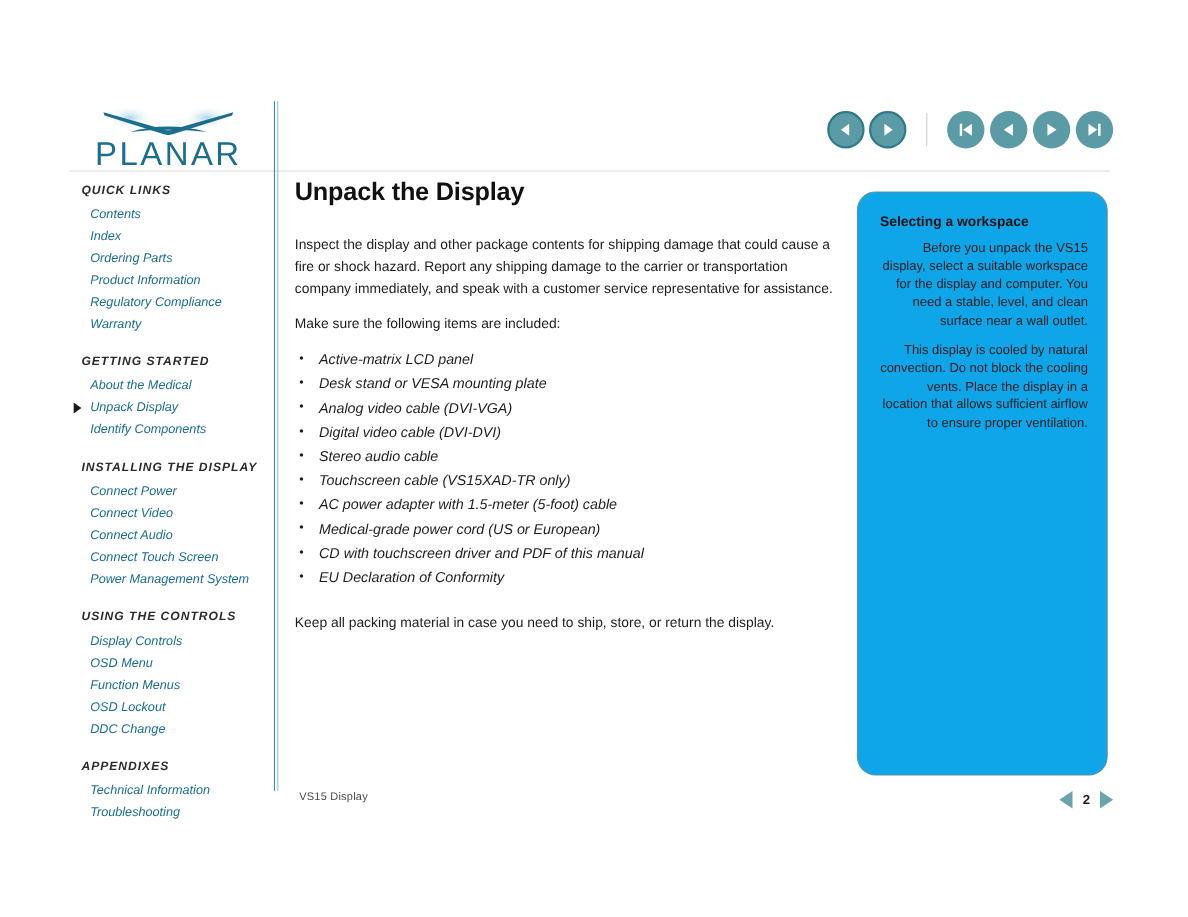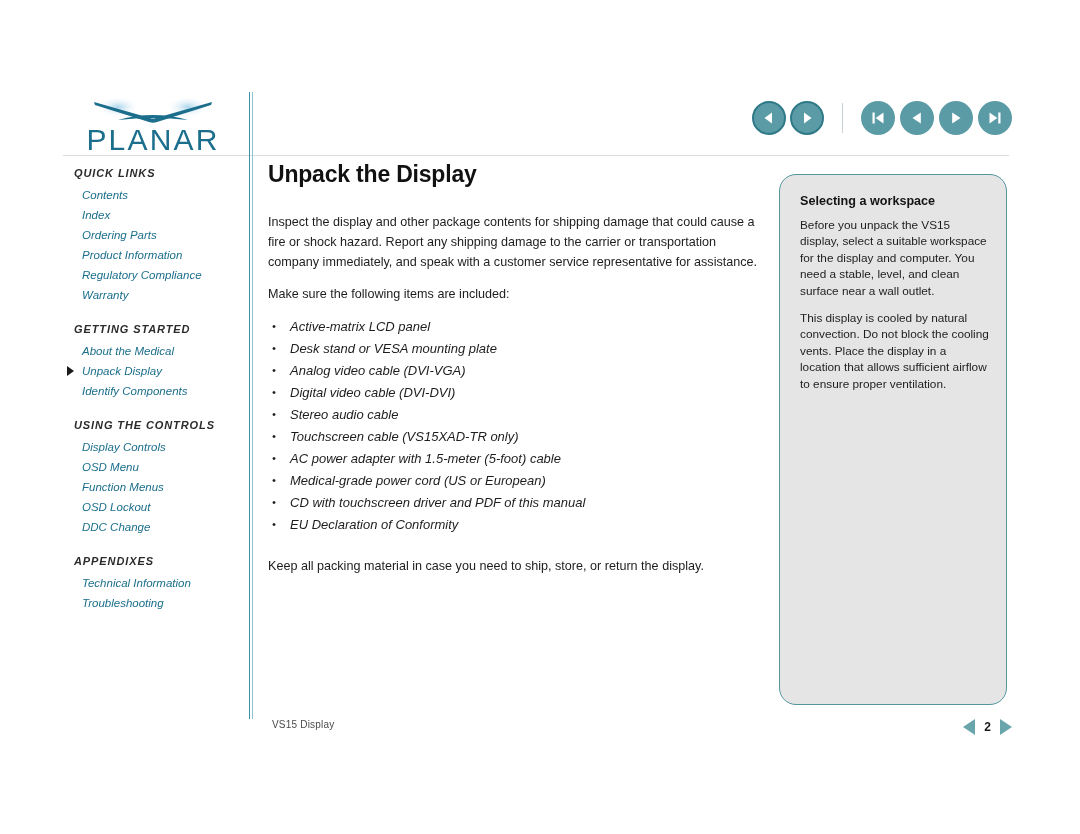--- a/index.html
+++ b/index.html
@@ -173,35 +173,36 @@
   
   #callout {
     position: absolute;
     left: 779px;
     top: 174px;
     width: 228px;
     height: 531px;
     box-sizing: border-box;
     border: 1px solid #55969e;
     border-radius: 17px;
-    background: #e5e5e5;
+    background: #0ea5e9;
     padding: 18px 17px 0 20px;
   }
   #callout-title {
     font-size: 12.6px;
     font-weight: bold;
     color: #141414;
     margin: 0 0 7px 0;
     line-height: 17px;
   }
   .callout-p {
     font-size: 11.8px;
     color: #1d1d1d;
     line-height: 16.4px;
     margin: 0 0 11px 0;
+    text-align: right;
   }
 
   
   #footer-label {
     position: absolute;
     left: 272px;
     top: 719px;
     font-size: 10px;
     color: #4a4a4a;
     letter-spacing: 0.2px;
@@ -316,20 +317,28 @@
       <div class="sb-link"><span>Regulatory Compliance</span></div>
       <div class="sb-link"><span>Warranty</span></div>
     </div>
     <div class="sb-section">
       <div class="sb-head">GETTING STARTED</div>
       <div class="sb-link"><span>About the Medical</span></div>
       <div class="sb-link current"><span class="sb-marker"></span><span>Unpack Display</span></div>
       <div class="sb-link"><span>Identify Components</span></div>
     </div>
     <div class="sb-section">
+      <div class="sb-head">INSTALLING THE DISPLAY</div>
+      <div class="sb-link"><span>Connect Power</span></div>
+      <div class="sb-link"><span>Connect Video</span></div>
+      <div class="sb-link"><span>Connect Audio</span></div>
+      <div class="sb-link"><span>Connect Touch Screen</span></div>
+      <div class="sb-link"><span>Power Management System</span></div>
+    </div>
+    <div class="sb-section">
       <div class="sb-head">USING THE CONTROLS</div>
       <div class="sb-link"><span>Display Controls</span></div>
       <div class="sb-link"><span>OSD Menu</span></div>
       <div class="sb-link"><span>Function Menus</span></div>
       <div class="sb-link"><span>OSD Lockout</span></div>
       <div class="sb-link"><span>DDC Change</span></div>
     </div>
     <div class="sb-section">
       <div class="sb-head">APPENDIXES</div>
       <div class="sb-link"><span>Technical Information</span></div>

